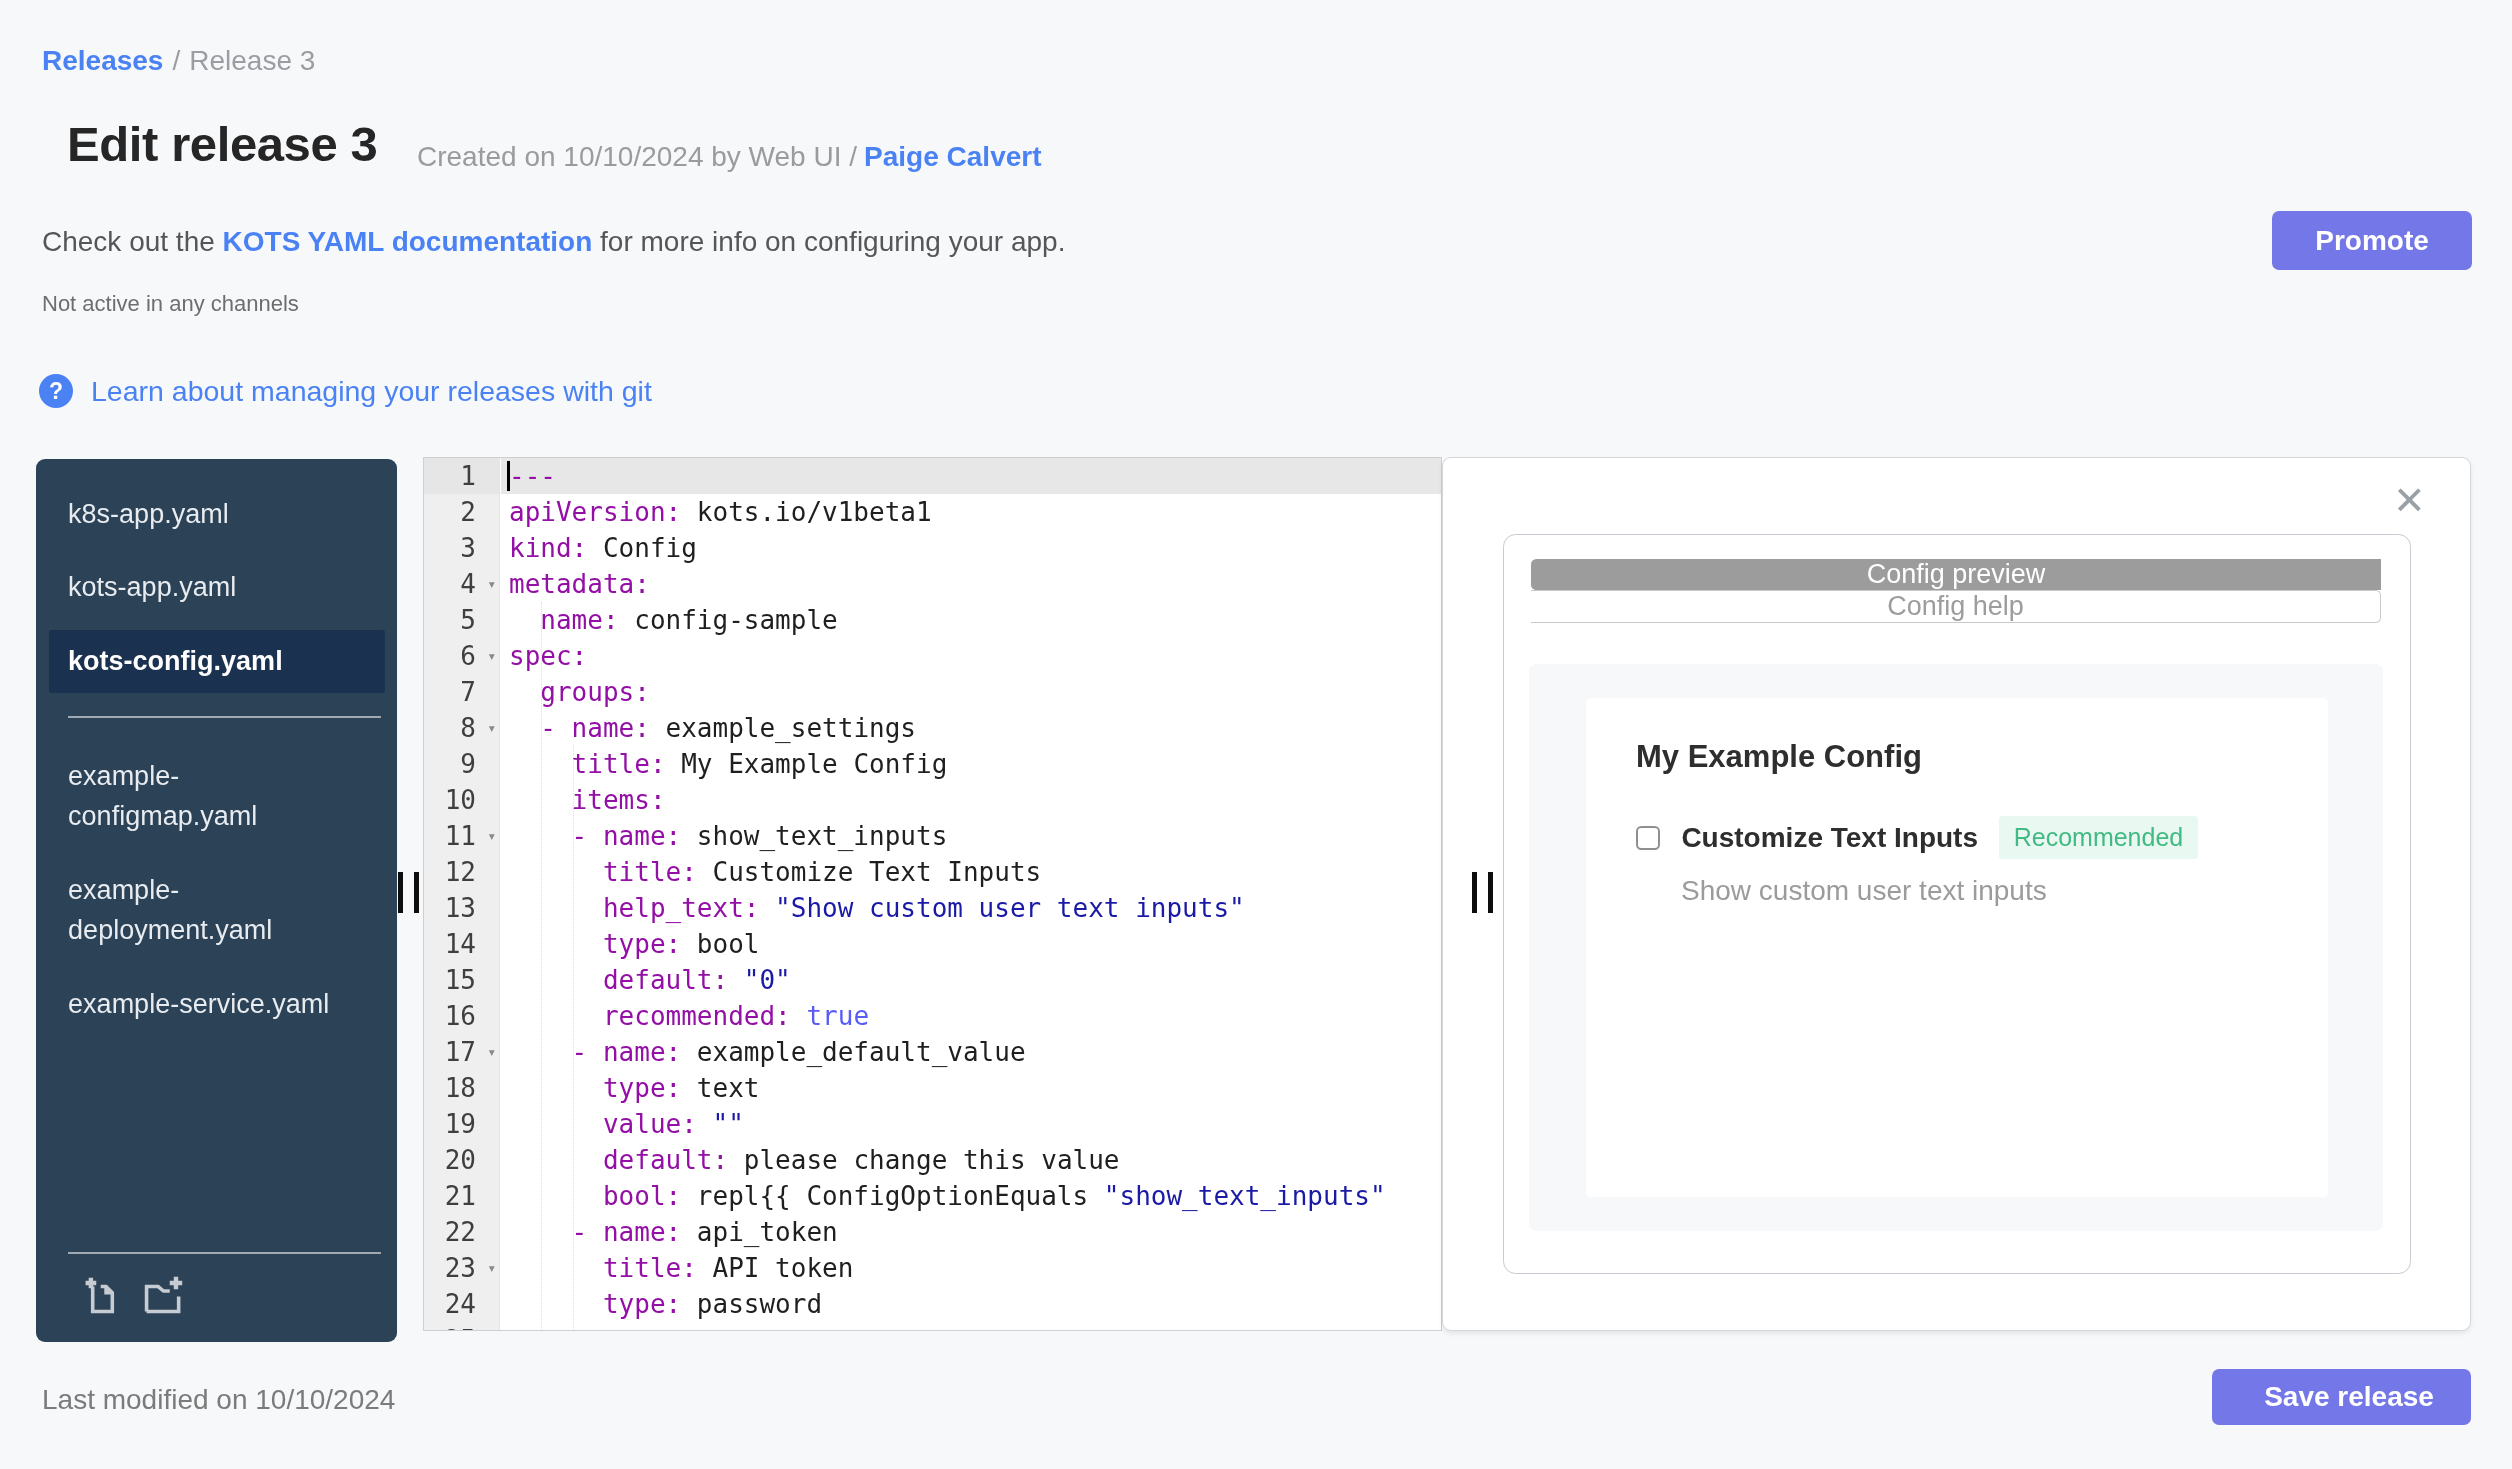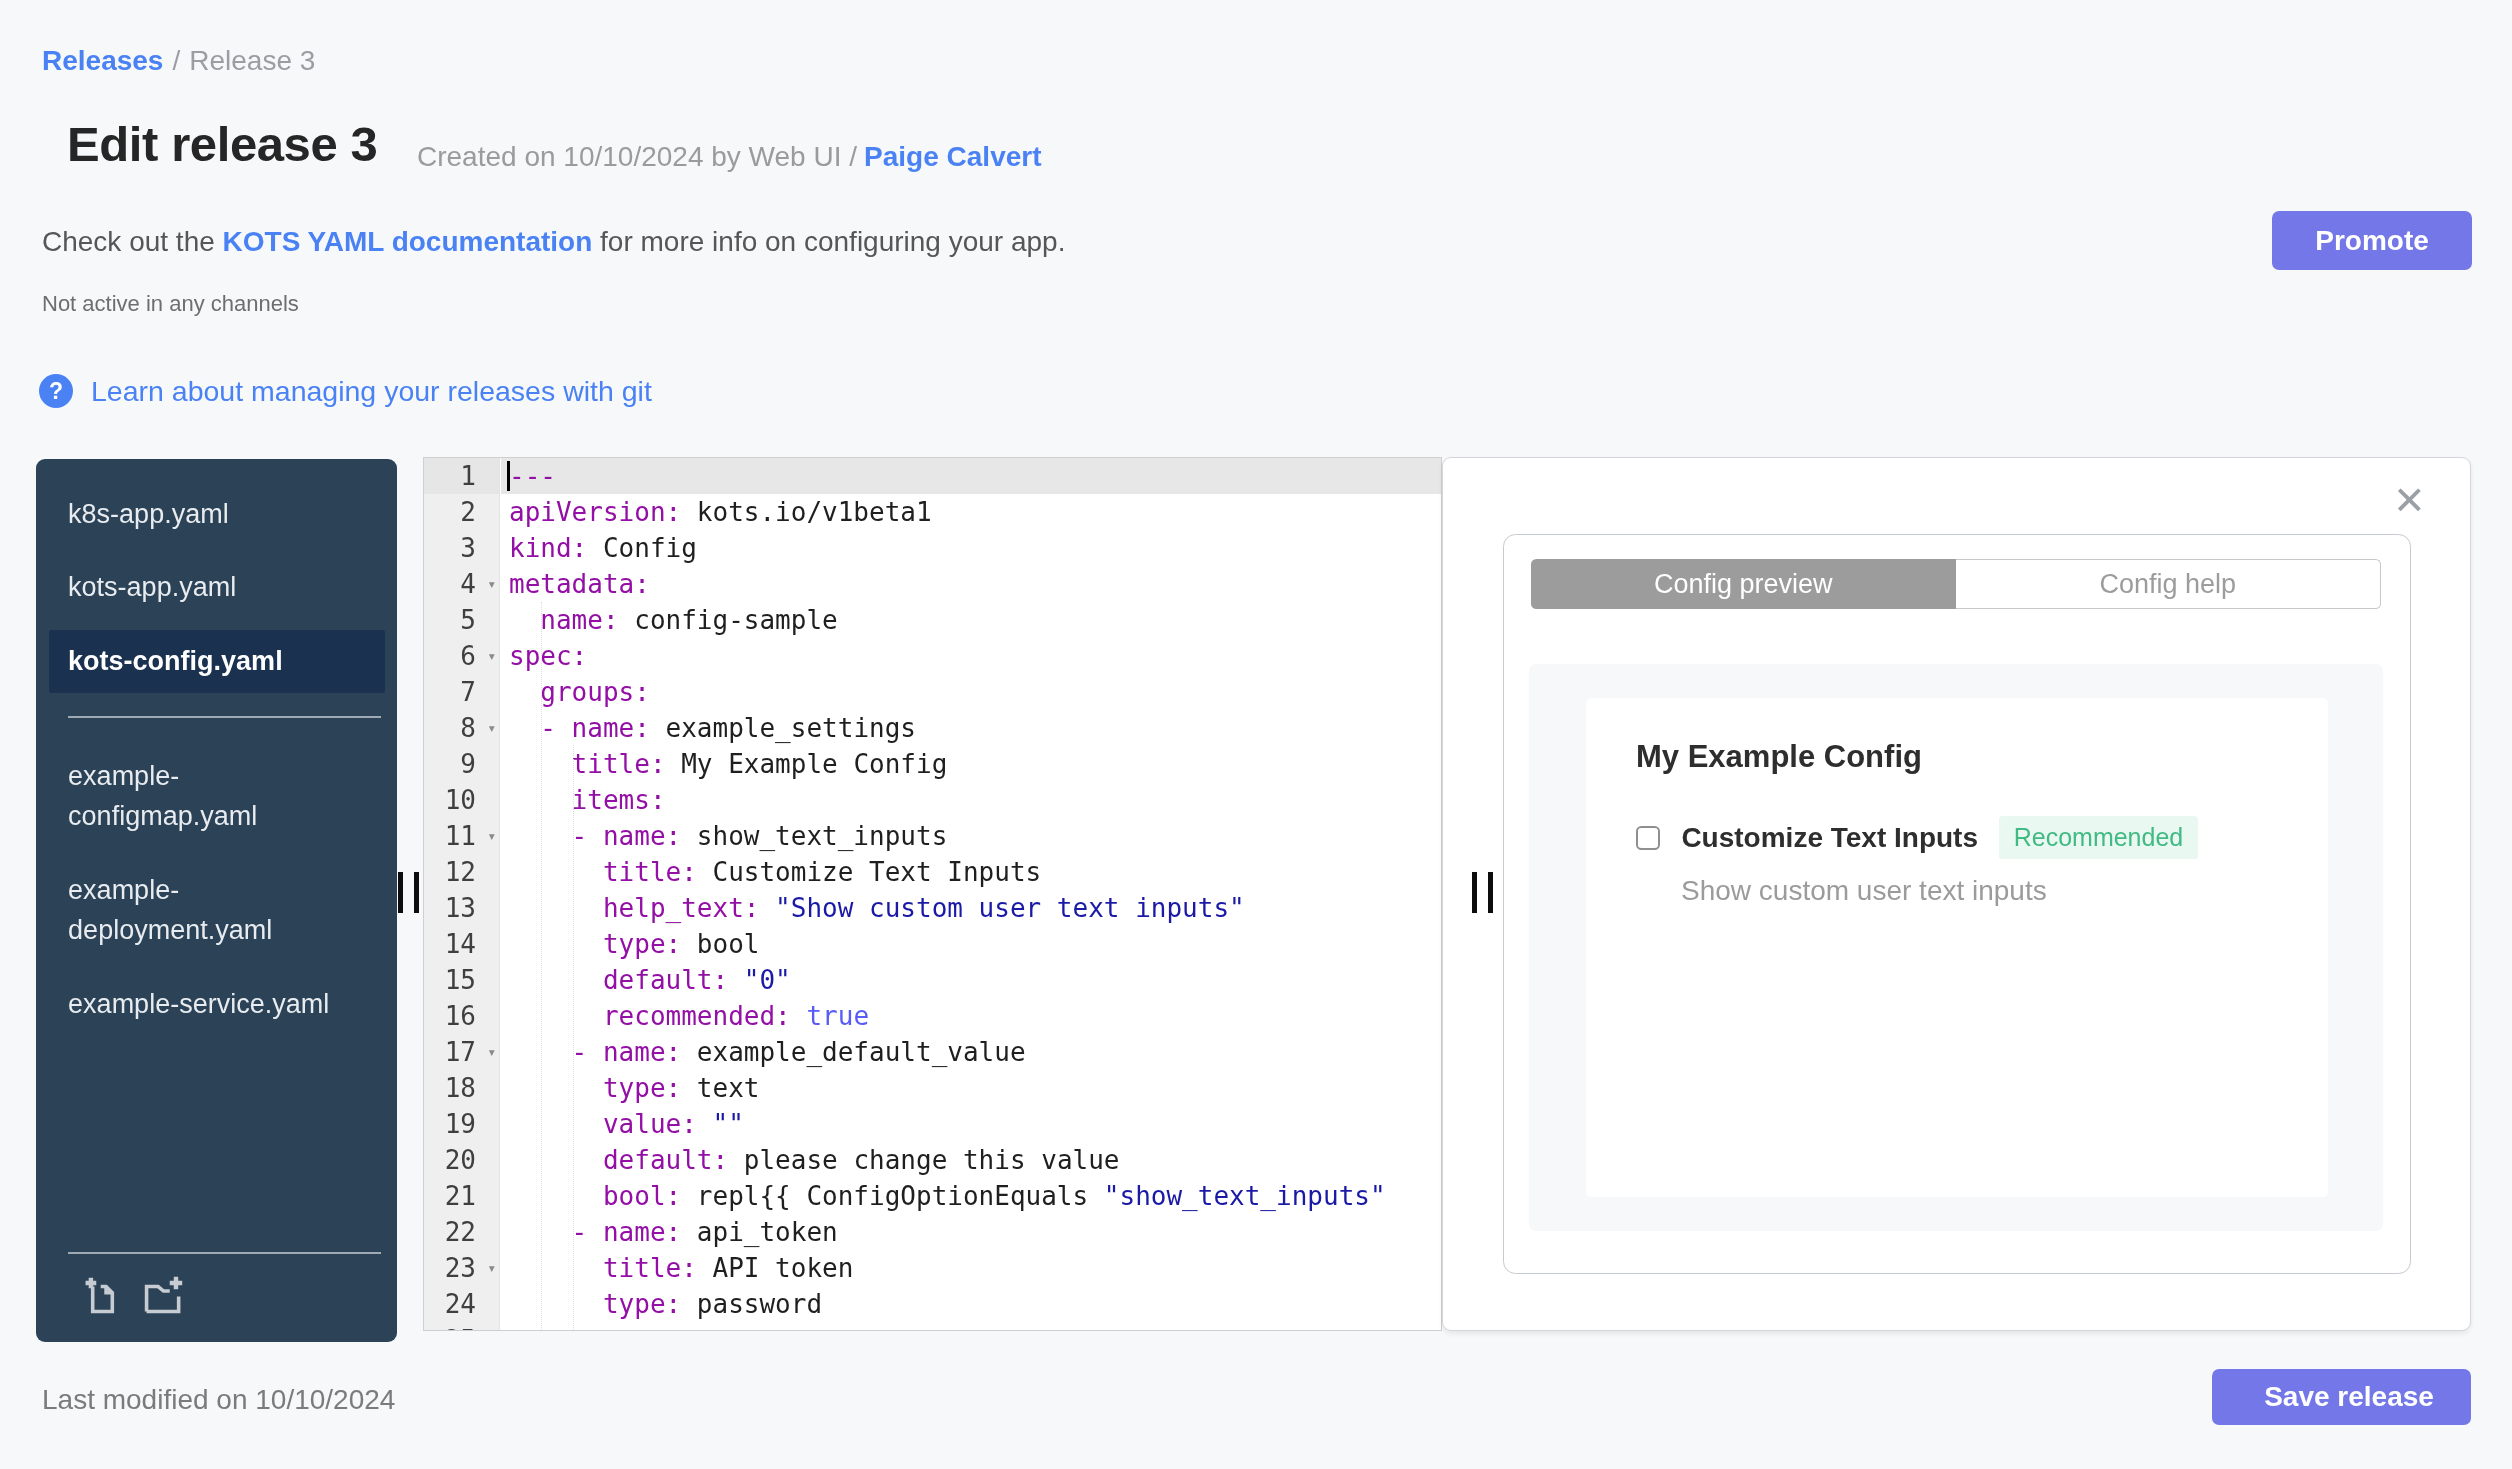--- a/index.html
+++ b/index.html
@@ -53,21 +53,21 @@
   .tk-bool { color:#585CF6; }
   .cursor { position:absolute; left:83px; top:2.7px; width:2.7px; height:30px; background:#000; }
   .guide { position:absolute; width:0; border-left:1.8px dotted #DDDDDD; }
   .guide-1 { left:40px; top:144px; bottom:0; }
   .guide-2 { left:72px; top:287px; bottom:0; }
 
   
   .preview-card { position:absolute; left:1442px; top:457px; width:1029px; height:874px; background:#fff; border:0.9px solid #D6D6DA; border-radius:9px; box-shadow:0 2.7px 5.3px rgba(0,0,0,0.07); }
   .close-x { position:absolute; left:950px; top:23px; font-size:39px; color:#9AA0A6; cursor:pointer; line-height:1; }
   .tabs-box { position:absolute; left:60px; top:76px; width:908px; height:740px; border:1.8px solid #C6CBD1; border-radius:12.5px; background:#fff; }
-  .tabs-row { position:absolute; left:27px; top:24px; width:850px; height:50px; display:flex; }
+  .tabs-row { position:absolute; left:27px; top:24px; width:850px; height:50px; display:flex;flex-direction:column; }
   .tab { flex:1; display:flex; align-items:center; justify-content:center; font-size:27px; cursor:pointer; }
   .tab.active { background:#9C9C9C; color:#fff; border-radius:5.3px 0 0 5.3px; }
   .tab.inactive { background:#fff; color:#9C9C9C; border:1.8px solid #C9C9C9; border-left:none; border-radius:0 5.3px 5.3px 0; }
   .gray-area { position:absolute; left:25px; top:129px; width:854px; height:567px; background:#F7F8F9; border-radius:7.1px; }
   .config-card { position:absolute; left:57px; top:34px; width:742px; height:499px; background:#fff; border-radius:5.3px; padding:41px 50px; }
   .config-heading { font-size:31px; font-weight:bold; color:#2e2e2e; }
   .checkbox-row { display:flex; align-items:center; gap:21.4px; margin-top:41px; }
   .checkbox { width:24px; height:24px; border:2.7px solid #8f8f8f; border-radius:5.3px; background:#fff; cursor:pointer; flex:0 0 auto; }
   .checkbox-label { font-size:28px; font-weight:bold; color:#2e2e2e; }
   .badge { background:#E9F8F0; color:#41BA83; font-size:25px; padding:7.1px 14.3px; border-radius:3.6px; }

